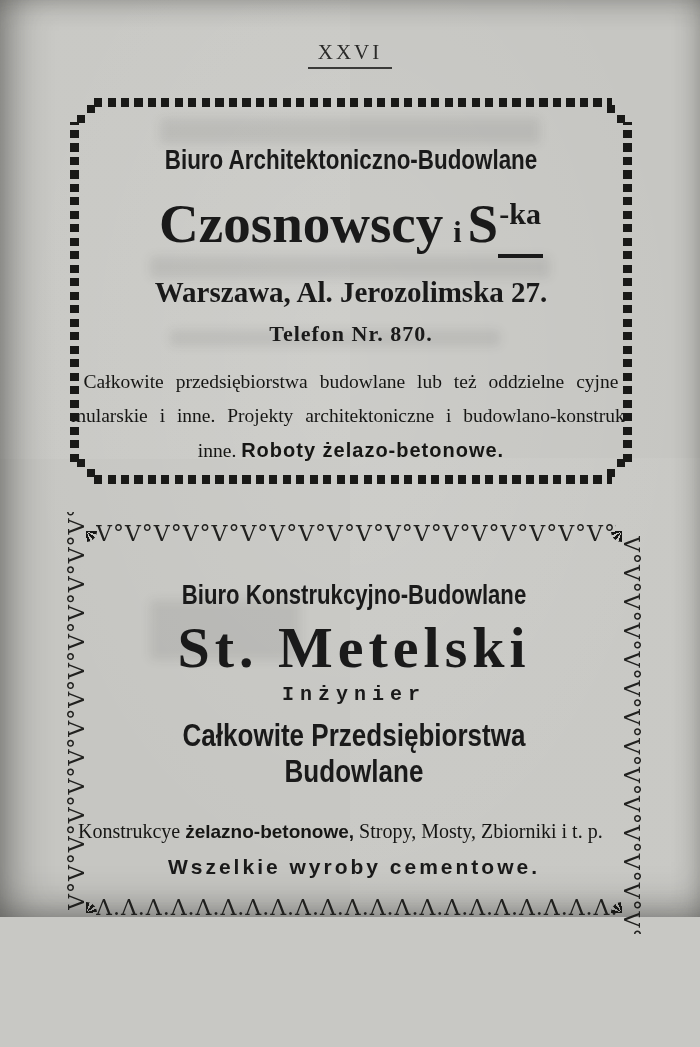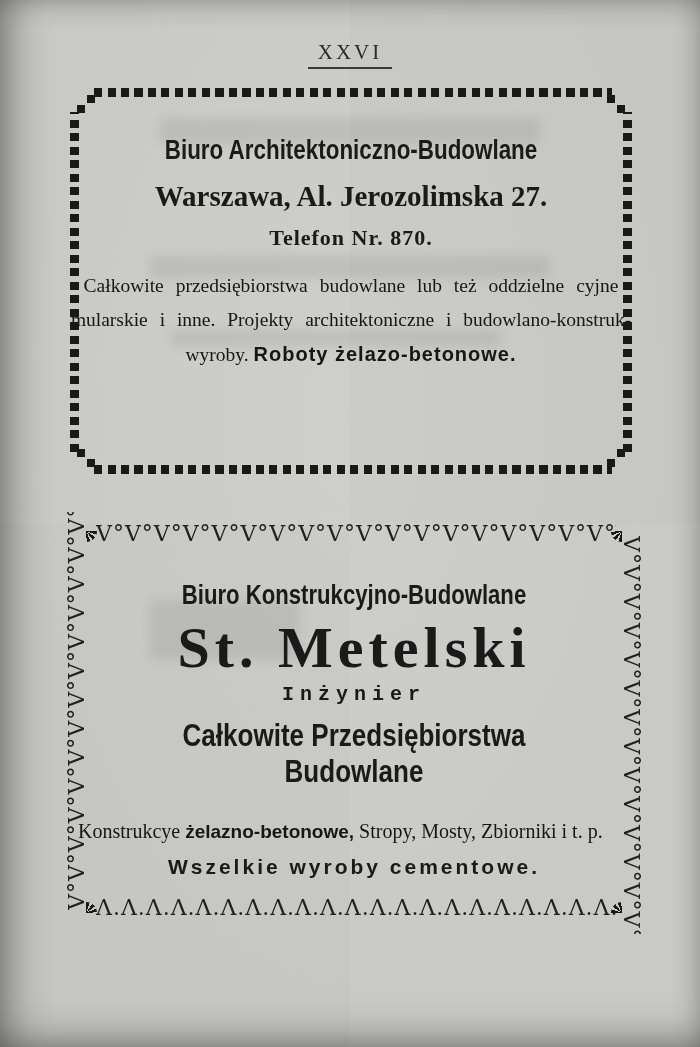--- a/index.html
+++ b/index.html
@@ -2,21 +2,21 @@
 <html><head>
 <meta charset="utf-8">
 <style>
   html,body{margin:0;padding:0;}
   body{
     width:700px;height:1047px;overflow:hidden;
     font-family:"Liberation Serif","DejaVu Serif",serif;
     background:#c8c8c4;
   }
   .page{
-    position:relative;width:700px;height:1047px;
+    position:relative;width:700px;height:917px;
     background:
       radial-gradient(ellipse at 50% 40%, rgba(255,255,255,0.10), rgba(0,0,0,0) 70%),
       repeating-conic-gradient(rgba(0,0,0,0.012) 0% 25%, rgba(255,255,255,0.015) 0% 50%),
       #c8c8c4;
     color:#1a1a1a;
   }
   .page::after{ 
     content:"";position:absolute;inset:0;pointer-events:none;
     box-shadow:
       inset 28px 0 40px -18px rgba(40,40,38,0.45),
@@ -27,21 +27,21 @@
   .ghost{position:absolute;filter:blur(5px);background:rgba(35,35,33,0.085);border-radius:4px;pointer-events:none;}
 
   
   .page-number{
     position:absolute;top:40px;left:0;width:100%;text-align:center;
     font-size:21px;letter-spacing:3px;font-weight:400;color:#2b2b29;
   }
   .page-number span{border-bottom:2px solid #3a3a38;padding:0 10px 3px 10px;}
 
   
-  .ad1{position:absolute;left:70px;top:88px;width:562px;height:386px;}
+  .ad1{position:absolute;left:70px;top:98px;width:562px;height:386px;}
   .sq{position:absolute;background:repeating-linear-gradient(90deg,#191917 0 8px,transparent 8px 13.5px);}
   .sq.top   {left:24px;right:20px;top:0;height:9px;}
   .sq.bottom{left:24px;right:20px;bottom:0;height:9px;}
   .sq.left  {top:24px;bottom:22px;left:0;width:9px;background:repeating-linear-gradient(0deg,#191917 0 8px,transparent 8px 13.5px);}
   .sq.right {top:24px;bottom:22px;right:0;width:9px;background:repeating-linear-gradient(0deg,#191917 0 8px,transparent 8px 13.5px);}
   .sqc{position:absolute;width:8px;height:8px;background:#191917;}
   .sqc.tl{left:17px;top:7px;box-shadow:-10px 10px 0 #191917;}
   .sqc.tr{right:17px;top:7px;box-shadow:10px 10px 0 #191917;}
   .sqc.bl{left:17px;bottom:7px;box-shadow:-10px -10px 0 #191917;}
   .sqc.br{right:17px;bottom:7px;box-shadow:10px -10px 0 #191917;}
@@ -134,28 +134,31 @@
     <div class="sq bottom"></div>
     <div class="sq left"></div>
     <div class="sq right"></div>
     <div class="sqc tl"></div>
     <div class="sqc tr"></div>
     <div class="sqc bl"></div>
     <div class="sqc br"></div>
 
     <div class="tagline">Biuro Architektoniczno-Budowlane</div>
 
+    <div class="name">
+      <span>Czosnowscy</span><span class="conj">i</span><span>S</span><span class="suffix">-ka</span>
+    </div>
 
     <div class="address">Warszawa, Al. Jerozolimska 27.</div>
     <div class="phone">Telefon Nr. 870.</div>
 
     <div class="body">
       <div class="jline">Całkowite przedsiębiorstwa budowlane lub też oddzielne cyjne</div>
       <div class="jline">mularskie i inne.  Projekty architektoniczne i budowlano-konstruk-</div>
-      <div><span>wyroby. </span><b>Roboty żelazo-betonowe.</b></div>
+      <div><span>inne. </span><b>Roboty żelazo-betonowe.</b></div>
     </div>
   </div>
 
   <div class="ad2">
     <div class="gar top">V°V°V°V°V°V°V°V°V°V°V°V°V°V°V°V°V°V°V°V°V°V°V°V°V°V°V°V°</div>
     <div class="gar bottom">Λ.Λ.Λ.Λ.Λ.Λ.Λ.Λ.Λ.Λ.Λ.Λ.Λ.Λ.Λ.Λ.Λ.Λ.Λ.Λ.Λ.Λ.Λ.Λ.Λ.Λ.Λ.Λ.Λ.Λ.Λ.Λ.</div>
     <div class="gar left">V°V°V°V°V°V°V°V°V°V°V°V°V°V°V°V°V°V°V°V°</div>
     <div class="gar right">V°V°V°V°V°V°V°V°V°V°V°V°V°V°V°V°V°V°V°V°</div>
     <div class="rosette tl"></div>
     <div class="rosette tr"></div>

